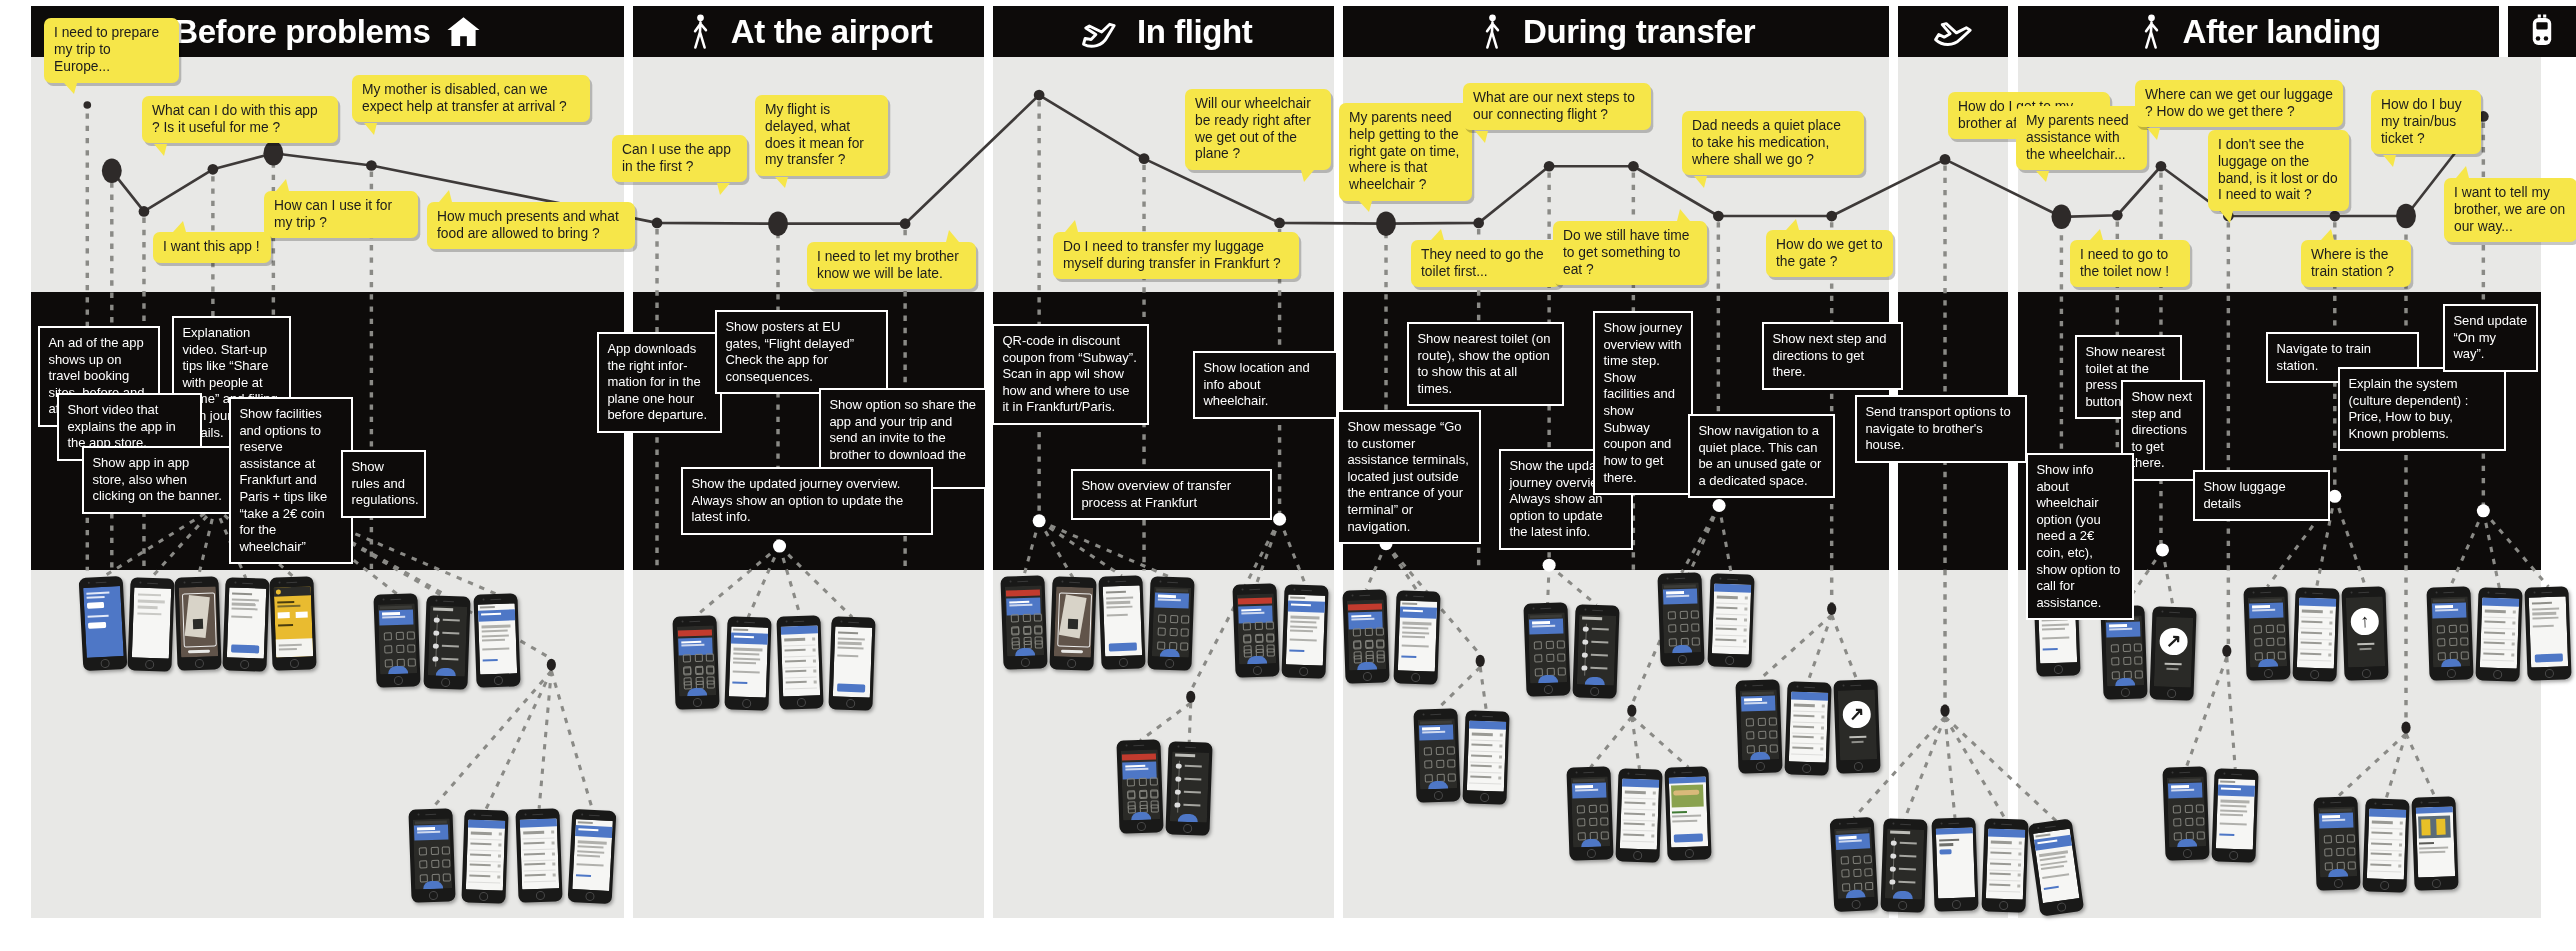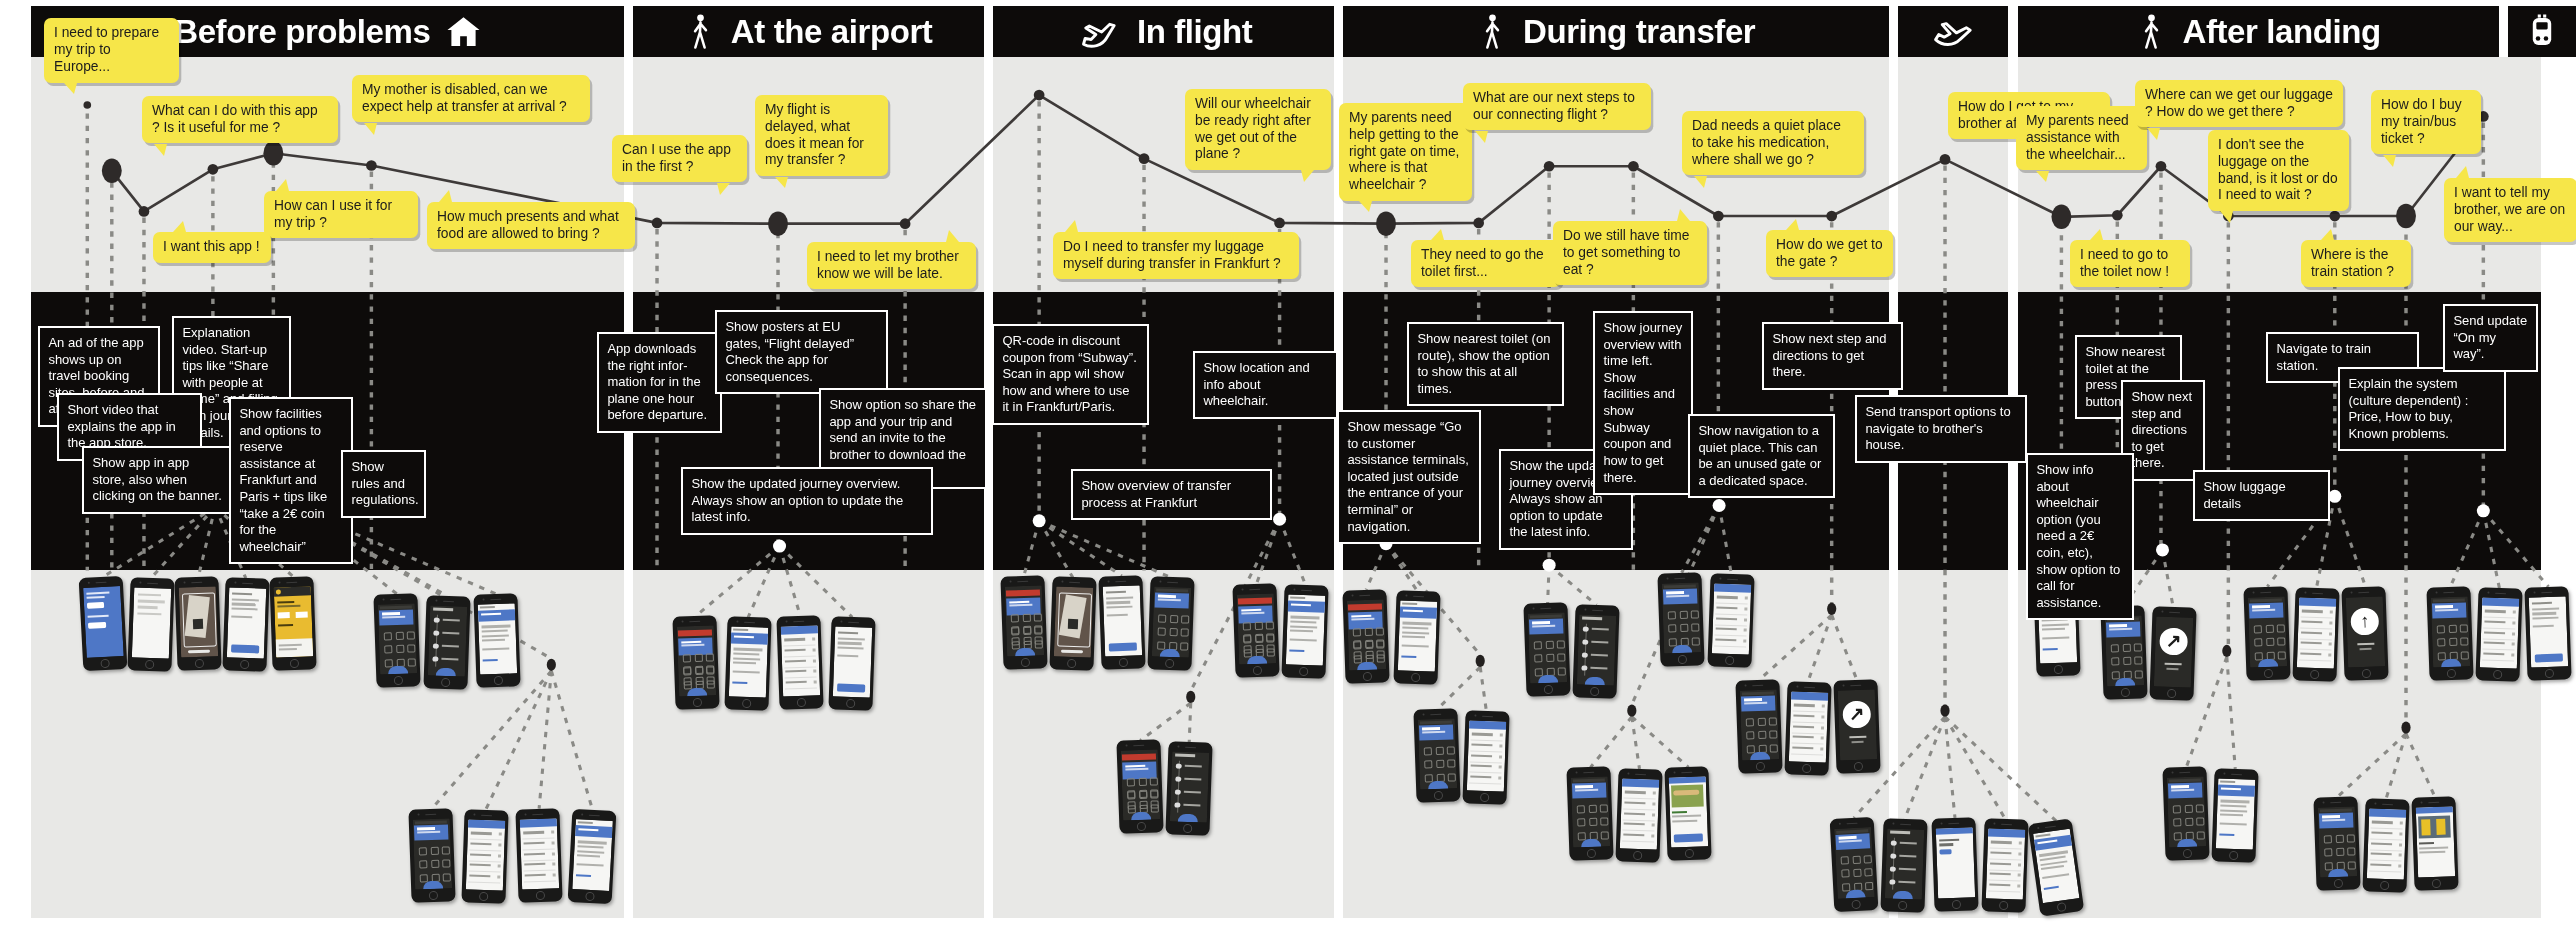--- a/index.html
+++ b/index.html
@@ -285,21 +285,21 @@
     <div class="note" style="left:597px;top:332px;width:104px;">App downloads the right infor-mation for in the plane one hour before departure.</div>
     <div class="note" style="left:715px;top:310px;width:152px;">Show posters at EU gates, “Flight delayed” Check the app for consequences.</div>
     <div class="note" style="left:819px;top:388px;width:147px;">Show option so share the app and your trip and send an invite to the brother to download the app.</div>
     <div class="note" style="left:681px;top:467px;width:231px;">Show the updated journey overview. Always show an option to update the latest info.</div>
     <div class="note" style="left:992px;top:324px;width:136px;">QR-code in discount coupon from “Subway”. Scan in app wil show how and where to use it in Frankfurt/Paris.</div>
     <div class="note" style="left:1193px;top:351px;width:124px;">Show location and info about wheelchair.</div>
     <div class="note" style="left:1071px;top:469px;width:180px;">Show overview of transfer process at Frankfurt</div>
     <div class="note" style="left:1407px;top:322px;width:136px;">Show nearest toilet (on route), show the option to show this at all times.</div>
     <div class="note" style="left:1337px;top:410px;width:123px;">Show message “Go to customer assistance terminals, located just outside the entrance of your terminal” or navigation.</div>
     <div class="note" style="left:1499px;top:449px;width:113px;">Show the updated journey overview. Always show an option to update the latest info.</div>
-    <div class="note" style="left:1593px;top:311px;width:79px;">Show journey overview with time left. Show facilities and show Subway coupon and how to get there.</div>
+    <div class="note" style="left:1593px;top:311px;width:79px;">Show journey overview with time step. Show facilities and show Subway coupon and how to get there.</div>
     <div class="note" style="left:1762px;top:322px;width:120px;">Show next step and directions to get there.</div>
     <div class="note" style="left:1688px;top:414px;width:126px;">Show navigation to a quiet place. This can be an unused gate or a dedicated space.</div>
     <div class="note" style="left:1855px;top:395px;width:151px;">Send transport options to navigate to brother's house.</div>
     <div class="note" style="left:2075px;top:335px;width:86px;">Show nearest toilet at the press of a button.</div>
     <div class="note" style="left:2121px;top:380px;width:63px;">Show next step and directions to get there.</div>
     <div class="note" style="left:2026px;top:453px;width:87px;">Show info about wheelchair option (you need a 2€ coin, etc), show option to call for assistance.</div>
     <div class="note" style="left:2193px;top:470px;width:116px;">Show luggage details</div>
     <div class="note" style="left:2266px;top:332px;width:132px;">Navigate to train station.</div>
     <div class="note" style="left:2338px;top:367px;width:147px;">Explain the system (culture dependent) : Price, How to buy, Known problems.</div>
     <div class="note" style="left:2443px;top:304px;width:74px;">Send update “On my way”.</div>

